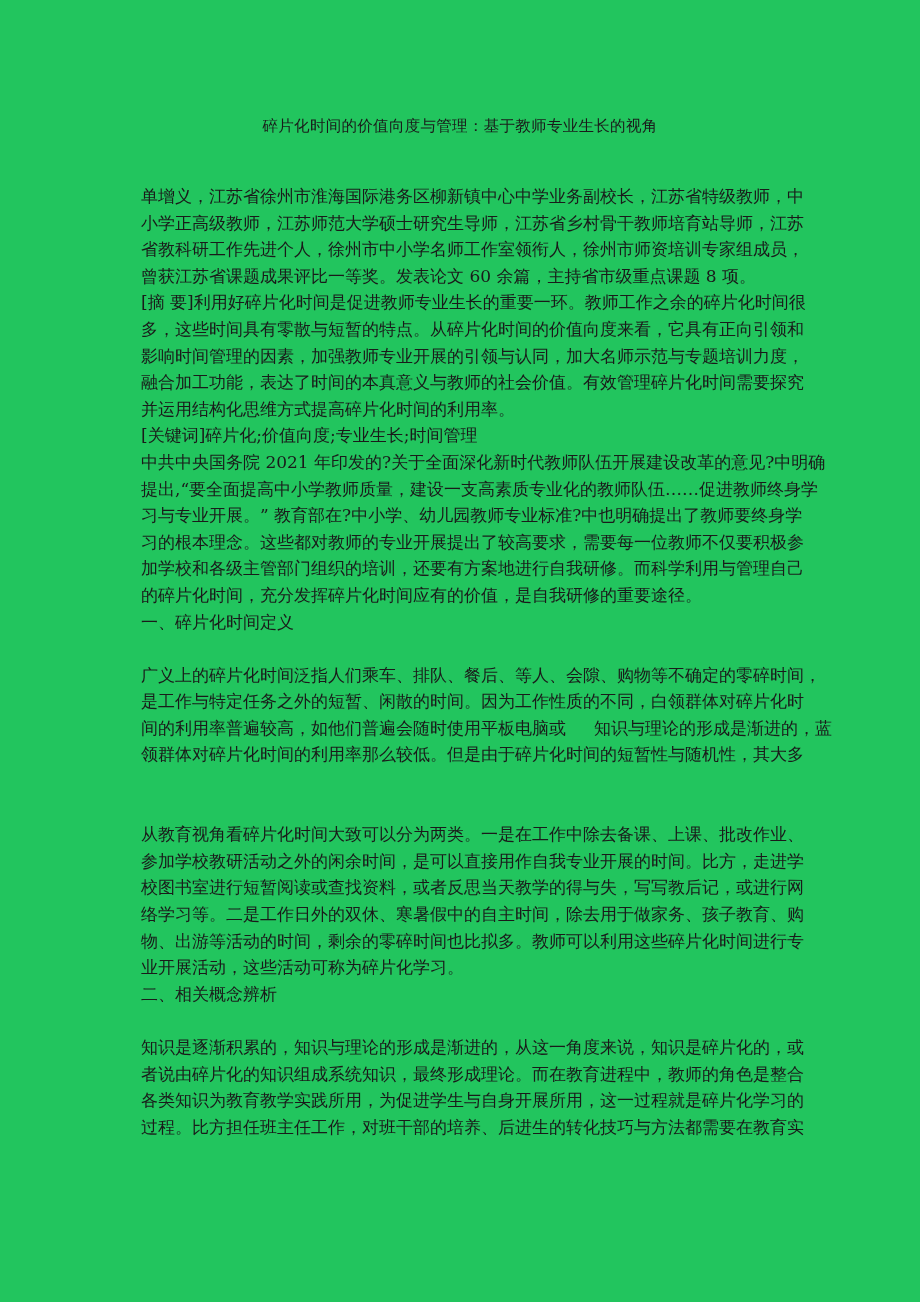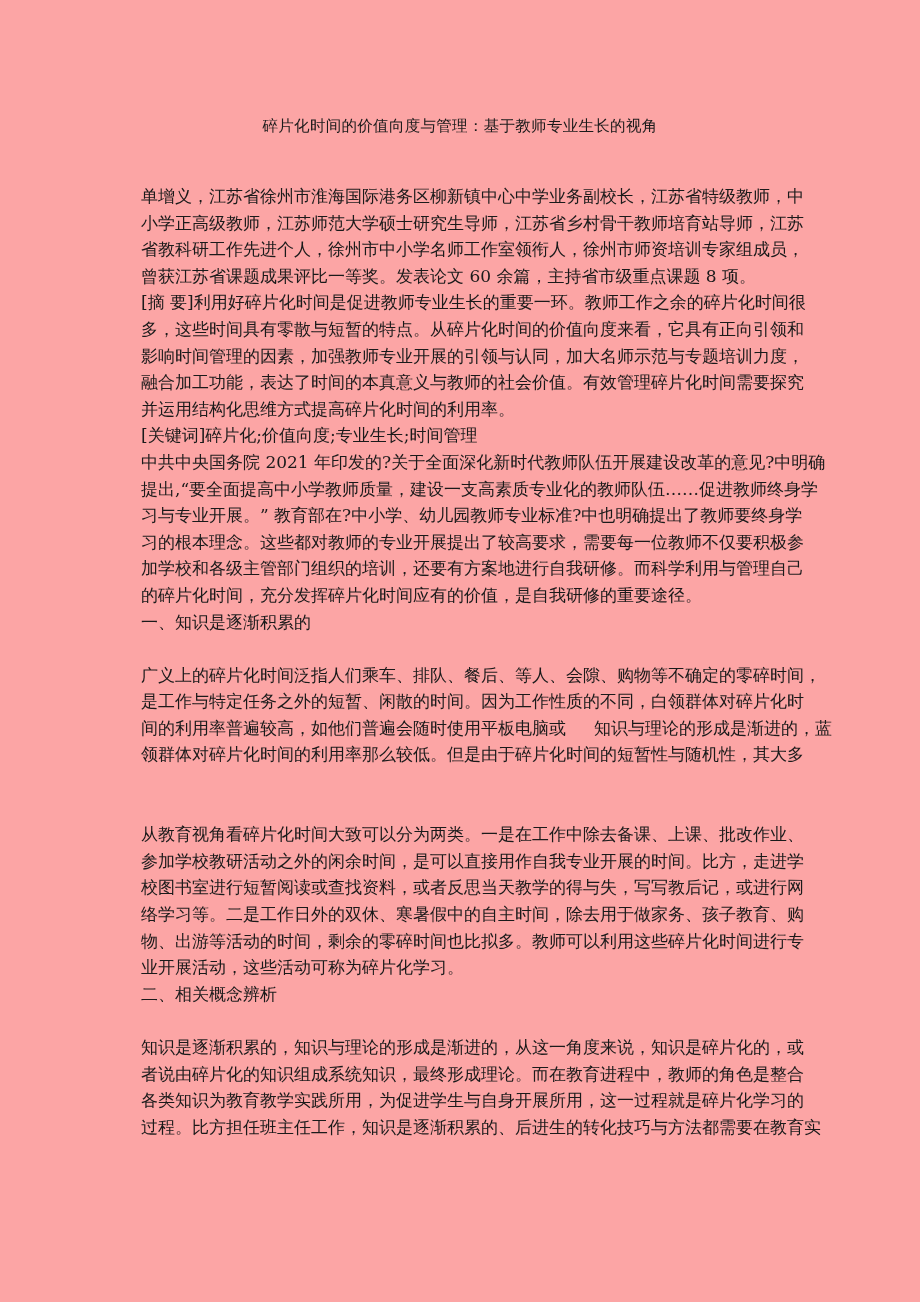--- a/index.html
+++ b/index.html
@@ -13,21 +13,21 @@
     position: relative;
     overflow: hidden;
     font-family: "DejaVu Serif", "Liberation Serif", serif;
     color: #1a1a1a;
   }
   .page {
     position: absolute;
     left: 0; top: 0;
     width: 920px;
     height: 1302px;
-    background: #fca5a5;
+    background: #22c55e;
   }
   .title {
     position: absolute;
     top: 116px;
     left: 0;
     width: 920px;
     text-align: center;
     font-size: 15.5px;
     letter-spacing: 0.3px;
     color: #1a1a1a;
@@ -89,21 +89,21 @@
 
     <div>
       <span class="line">中共中央国务院 2021 年印发的?关于全面深化新时代教师队伍开展建设改革的意见?中明确</span>
       <span class="line">提出,“要全面提高中小学教师质量，建设一支高素质专业化的教师队伍……促进教师终身学</span>
       <span class="line">习与专业开展。”  教育部在?中小学、幼儿园教师专业标准?中也明确提出了教师要终身学</span>
       <span class="line">习的根本理念。这些都对教师的专业开展提出了较高要求，需要每一位教师不仅要积极参</span>
       <span class="line">加学校和各级主管部门组织的培训，还要有方案地进行自我研修。而科学利用与管理自己</span>
       <span class="line">的碎片化时间，充分发挥碎片化时间应有的价值，是自我研修的重要途径。</span>
     </div>
 
-    <span class="heading">一、知识是逐渐积累的</span>
+    <span class="heading">一、碎片化时间定义</span>
     <span class="blank"></span>
 
     <div>
       <span class="line">广义上的碎片化时间泛指人们乘车、排队、餐后、等人、会隙、购物等不确定的零碎时间，</span>
       <span class="line">是工作与特定任务之外的短暂、闲散的时间。因为工作性质的不同，白领群体对碎片化时</span>
       <span class="line"><span>间的利用率普遍较高，如他们普遍会随时使用平板电脑或</span><span class="gap"></span><span>知识与理论的形成是渐进的，蓝</span></span>
       <span class="line">领群体对碎片化时间的利用率那么较低。但是由于碎片化时间的短暂性与随机性，其大多</span>
     </div>
 
     <span class="blank"></span>
@@ -118,17 +118,17 @@
       <span class="line">业开展活动，这些活动可称为碎片化学习。</span>
     </div>
 
     <span class="heading">二、相关概念辨析</span>
     <span class="blank"></span>
 
     <div>
       <span class="line">知识是逐渐积累的，知识与理论的形成是渐进的，从这一角度来说，知识是碎片化的，或</span>
       <span class="line">者说由碎片化的知识组成系统知识，最终形成理论。而在教育进程中，教师的角色是整合</span>
       <span class="line">各类知识为教育教学实践所用，为促进学生与自身开展所用，这一过程就是碎片化学习的</span>
-      <span class="line">过程。比方担任班主任工作，知识是逐渐积累的、后进生的转化技巧与方法都需要在教育实</span>
+      <span class="line">过程。比方担任班主任工作，对班干部的培养、后进生的转化技巧与方法都需要在教育实</span>
     </div>
 
   </div>
 </div>
 
 </body></html>

